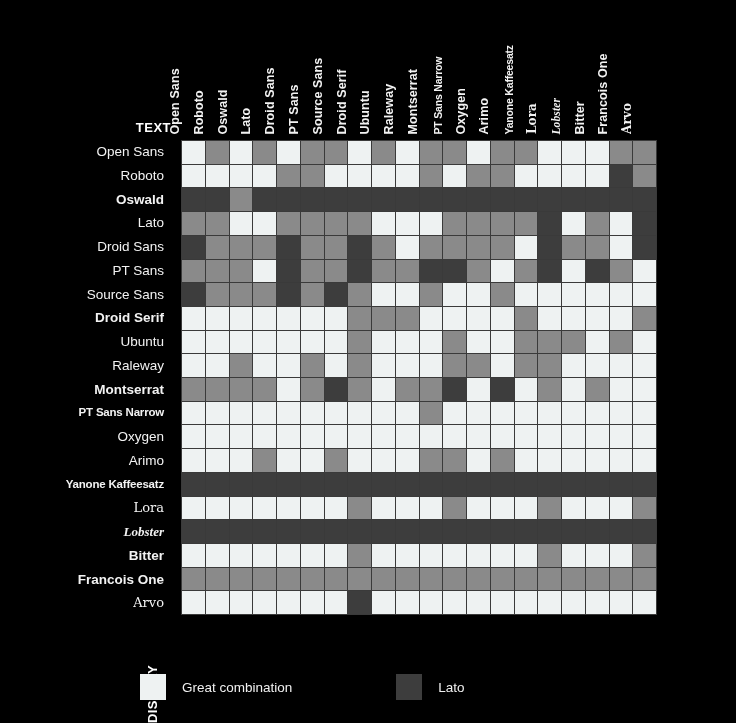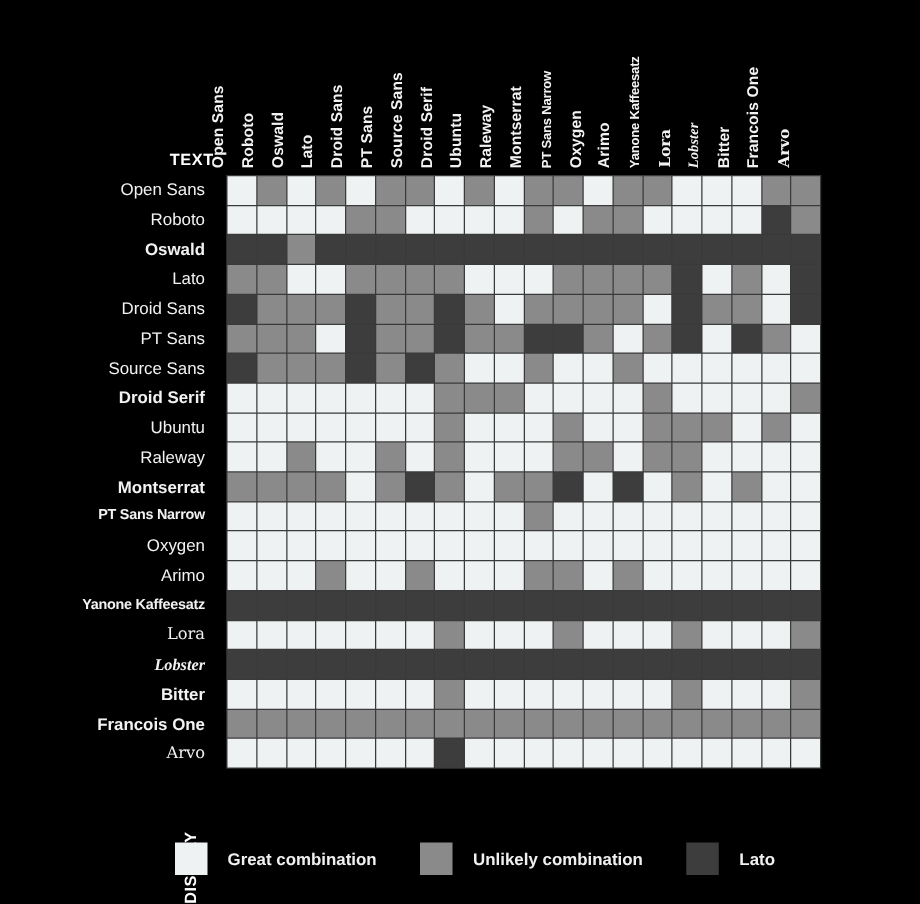--- a/index.html
+++ b/index.html
@@ -130,21 +130,21 @@
     display:flex;
     align-items:center;
   }
   .legend-item{display:flex;align-items:center;}
   .legend-item .swatch{
     width:26px;height:26px;display:inline-block;
   }
   .legend-item .ltxt{
     margin-left:16px;
     font-size:13.5px;
-    font-weight:bold;
+    font-weight:normal;
     color:#f0f0f0;
     white-space:nowrap;
   }
   #legend-gap-1{width:52px;}
   #legend-gap-2{width:52px;}
 </style>
 </head>
 <body>
 
 <div id="root">
@@ -642,24 +642,20 @@
       <div class="cell great"></div>
       <div class="cell great"></div>
     </div>
 
   <div id="legend">
     <div class="legend-item">
       <span class="swatch" style="background: rgb(238, 242, 242);"></span>
       <span class="ltxt">Great combination</span>
     </div>
     <div id="legend-gap-1"></div>
-    <div class="legend-item">
-      <span class="swatch" style="background: rgb(138, 138, 138);"></span>
-      <span class="ltxt">Unlikely combination</span>
-    </div>
     <div id="legend-gap-2"></div>
     <div class="legend-item">
       <span class="swatch" style="background: rgb(61, 61, 61);"></span>
       <span class="ltxt">Lato</span>
     </div>
   </div>
 
 </div>
 
 </body></html>

